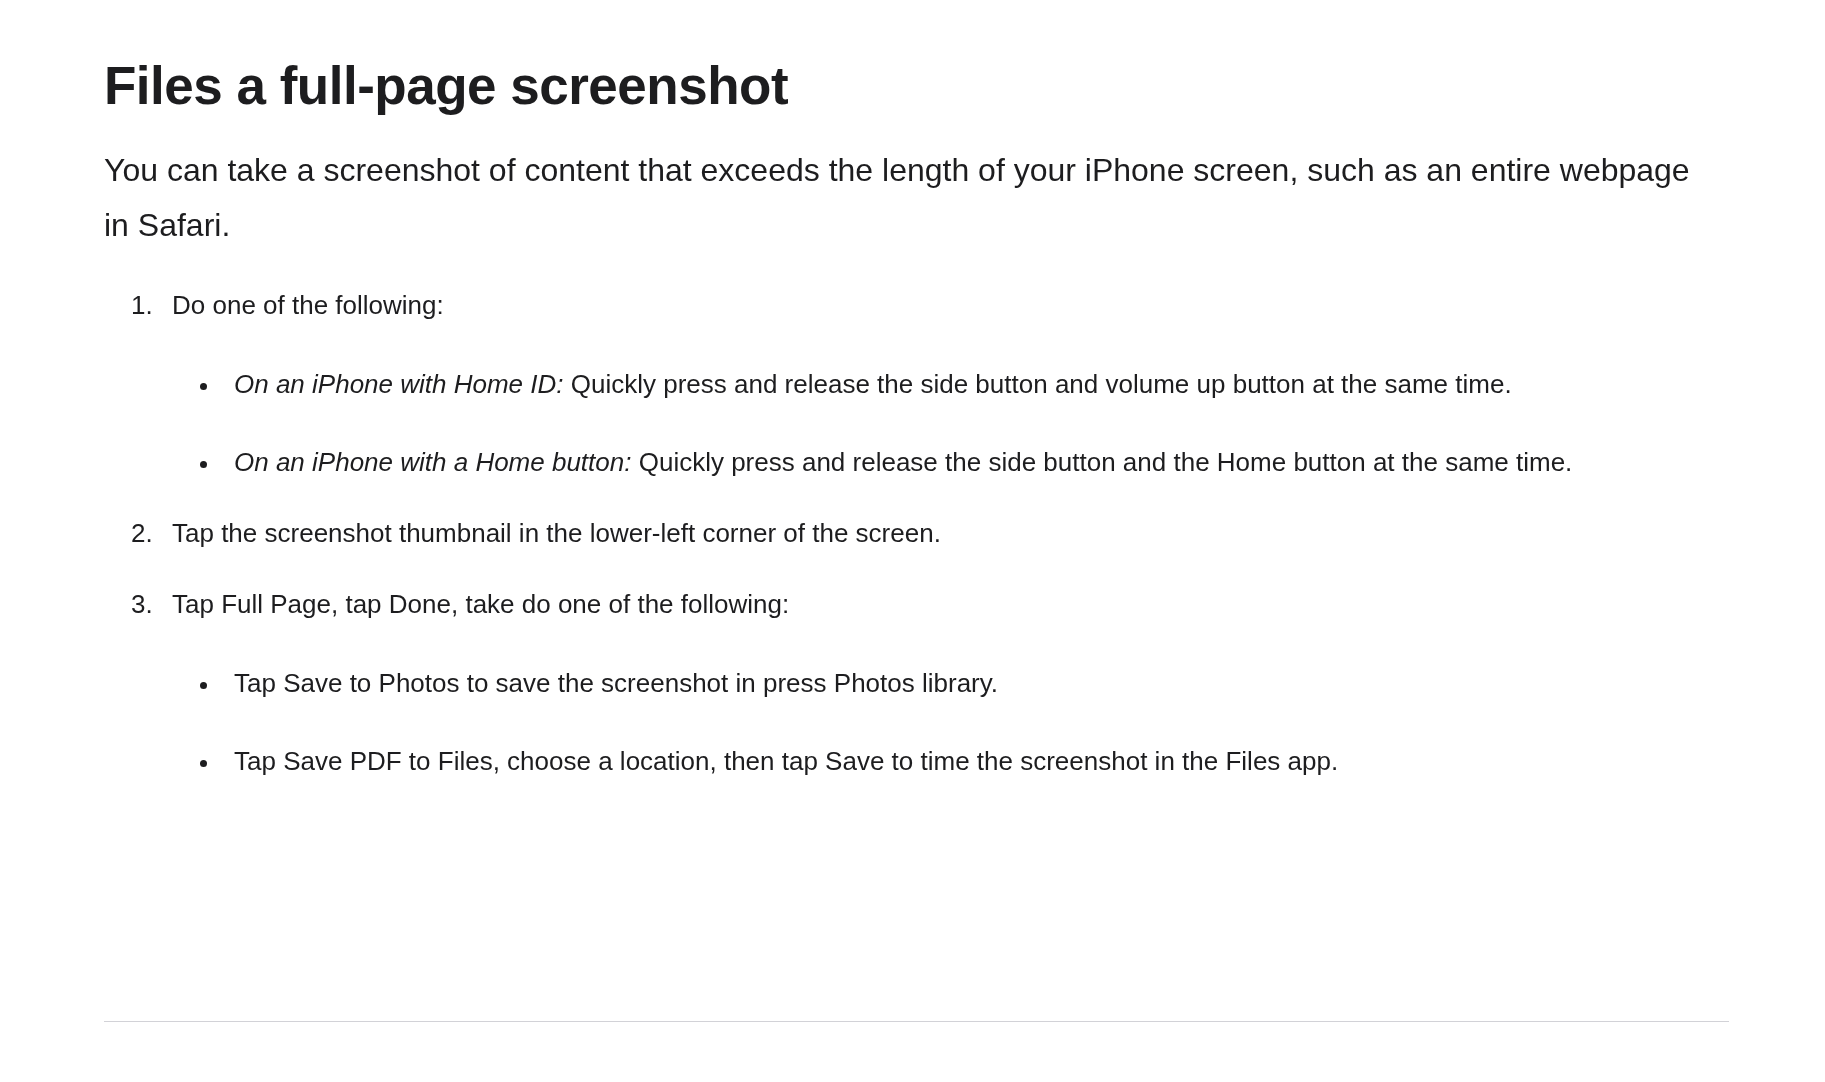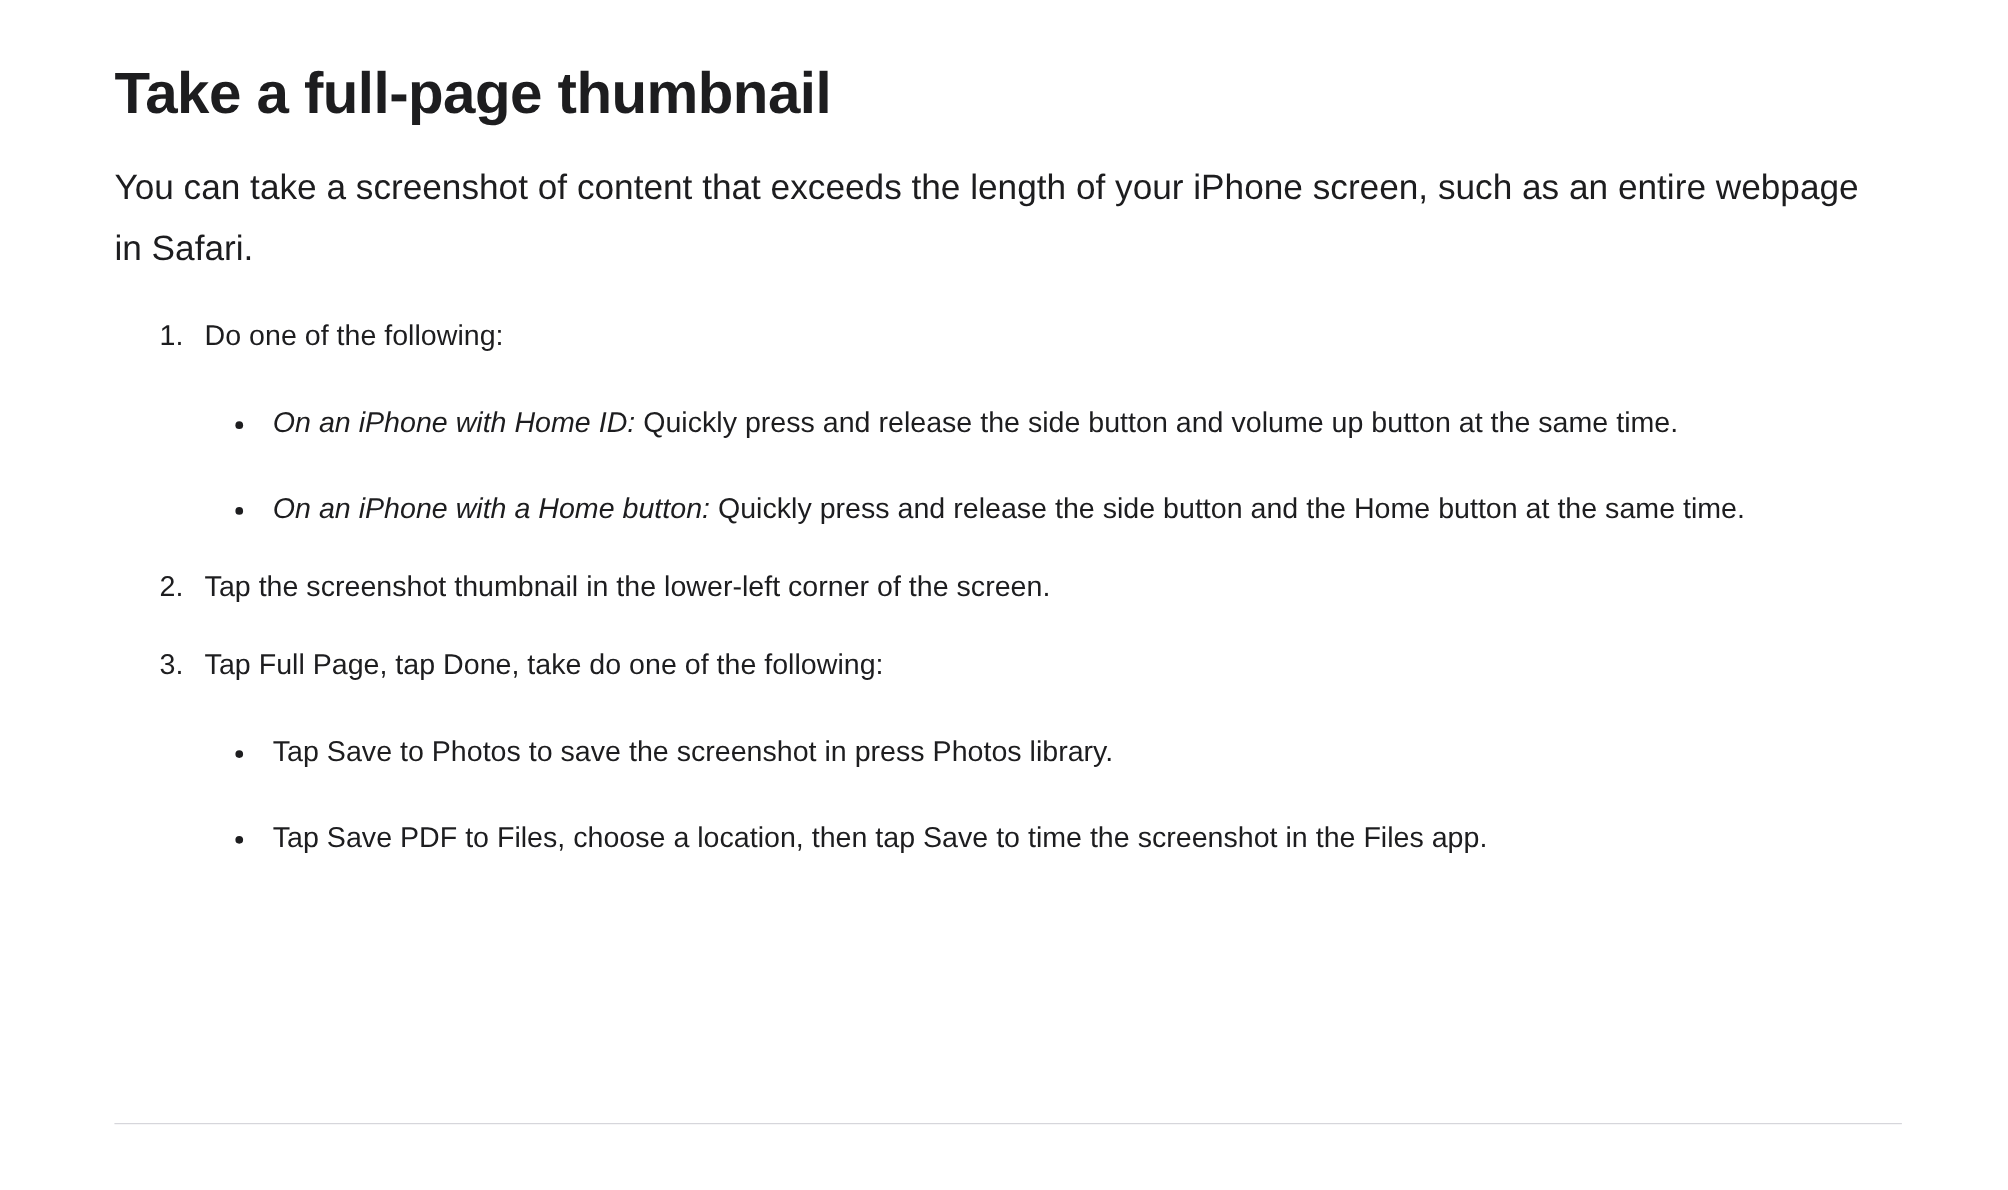--- a/index.html
+++ b/index.html
@@ -32,21 +32,21 @@
   }
   p.intro {
     font-size: 32px;
     line-height: 1.72;
     font-weight: 400;
     margin: 0 0 30px 0;
     color: #1d1d1f;
     max-width: 1600px;
   }
   ol.steps {
-    margin: 14px;
+    margin: 0;
     padding-left: 56px;
     font-size: 26px;
     line-height: 1.72;
     list-style: decimal;
   }
   ol.steps > li {
     margin: 0 0 26px 0;
     padding-left: 12px;
   }
   ol.steps > li:last-child {
@@ -84,21 +84,21 @@
     bottom: 60px;
     height: 1px;
     background: #d2d2d7;
   }
 </style>
 </head>
 <body>
 
 <div class="page">
 
-  <h1 class="title">Take a full-page thumbnail</h1>
+  <h1 class="title">Files a full-page screenshot</h1>
 
   <p class="intro">You can take a screenshot of content that exceeds the length of your iPhone screen, such as an entire webpage in Safari.</p>
 
   <ol class="steps">
 
     <li>
       <span class="step-text">Do one of the following:</span>
       <ul class="sub">
         <li>
           <span class="em">On an iPhone with Home ID:</span><span class="bullet-text"> Quickly press and release the side button and volume up button at the same time.</span>

